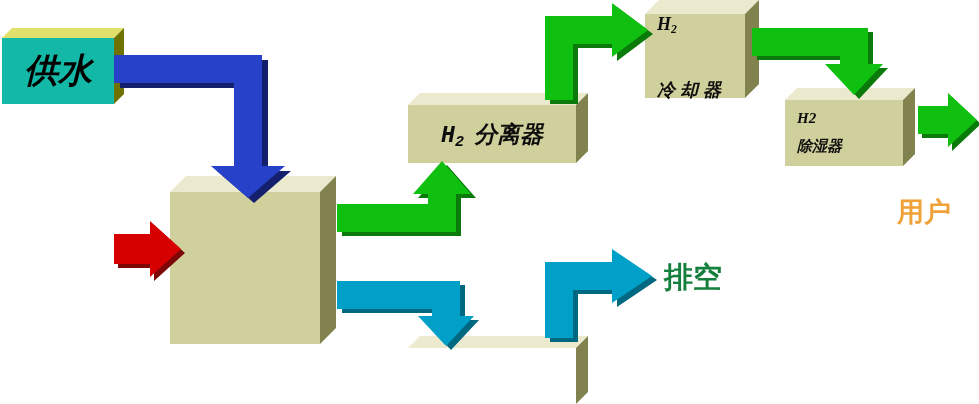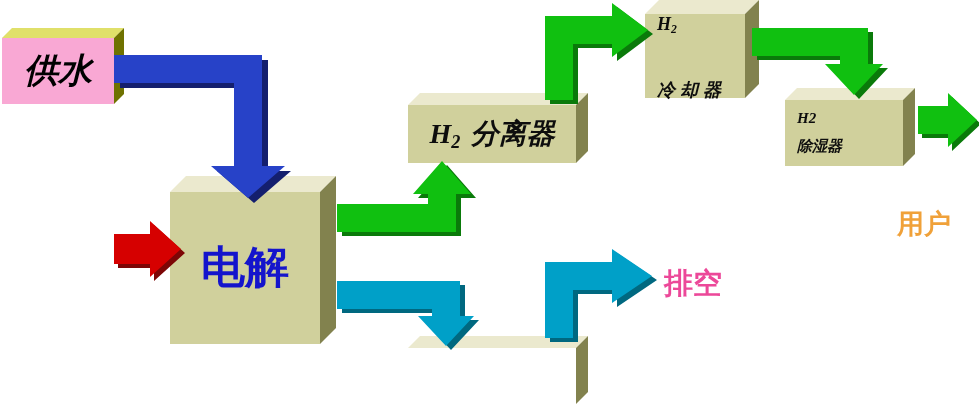--- a/index.html
+++ b/index.html
@@ -14,60 +14,60 @@
     display:flex; align-items:center; justify-content:center;
   }
   .box3d .topf  {
     left:var(--d); top:0; width:var(--w); height:var(--d);
     transform:skewX(-45deg); transform-origin:top left;
   }
   .box3d .sidef {
     left:var(--w); top:var(--d); width:var(--d); height:var(--h);
     transform:skewY(-45deg); transform-origin:top left;
   }
-  .yellow .front { background:#f9a8d4; }
+  .yellow .front { background:#14b8a6; }
   .yellow .topf  { background:#e0e06a; }
   .yellow .sidef { background:#6f7200; }
   .khaki  .front { background:#d0d09c; }
   .khaki  .topf  { background:#ebe9ce; }
   .khaki  .sidef { background:#82824e; }
 
   
   .supply-label {
     font-family:"Liberation Serif", "DejaVu Serif", serif;
     font-size:34px; font-weight:bold; font-style:italic; color:#000;
   }
   .electro-front { flex-direction:column; }
   .electro-line {
     font-family:"Liberation Serif", "DejaVu Serif", serif;
     font-size:44px; font-weight:bold; color:#1414cc; line-height:1.15;
   }
   .sep-label {
-    font-family:Liberation Serif, serif;
-    font-size:28px; font-weight:bold; font-style:italic; color:#0d0d0d;
+    font-family:Liberation Mono, monospace;
+    font-size:23px; font-weight:bold; font-style:italic; color:#0d0d0d;
     white-space:nowrap;
   }
   .subscript { font-size:0.65em; vertical-align:-0.25em; }
   .sep-name { margin-left:10px; }
   .two-line-front {
     flex-direction:column; align-items:flex-start !important;
     justify-content:space-evenly !important; padding-left:12px;
   }
   .cooler-line, .dehum-line {
     font-family:"Liberation Serif", "DejaVu Serif", serif;
     font-weight:bold; font-style:italic; color:#0d0d0d; white-space:nowrap;
   }
   .cooler-line { font-size:18px; }
   .cooler-name { letter-spacing:5px;margin-top:42px; }
   .dehum-line { font-size:15px; }
 
   .txt-label { position:absolute; z-index:3; font-weight:bold; white-space:nowrap;
     font-family:"Liberation Serif", "DejaVu Serif", serif; }
-  .vent { left:664px; top:264px; font-size:29px; color:#ec4899; }
-  .user { left:897px; top:194px; font-size:27px; color:#f0a139;margin-top:12px; }
+  .vent { left:664px; top:258px; font-size:29px; color:#15803d; }
+  .user { left:897px; top:194px; font-size:27px; color:#f0a139; }
 
   
   svg.arrows { position:absolute; left:0; top:0; z-index:2; pointer-events:none; }
 </style>
 </head>
 <body>
 
 <div class="canvas">
 
   <div class="box3d yellow" style="--w:112px;--h:66px;--d:10px;left:2px;top:28px;width:124px;height:78px">
@@ -76,21 +76,20 @@
     <div class="face front">
       <span class="supply-label">供水</span>
     </div>
   </div>
 
 
   <div class="box3d khaki" style="--w:150px;--h:152px;--d:16px;left:170px;top:176px;width:168px;height:170px">
     <div class="face topf"></div>
     <div class="face sidef"></div>
     <div class="face front electro-front">
-      <span class="electro-line">电解</span>
     </div>
   </div>
 
   <div class="box3d khaki" style="--w:168px;--h:58px;--d:12px;left:408px;top:93px;width:182px;height:72px">
     <div class="face topf"></div>
     <div class="face sidef"></div>
     <div class="face front">
       <div class="sep-label"><span>H</span><span class="subscript">2</span><span class="sep-name">分离器</span></div>
     </div>
   </div>

